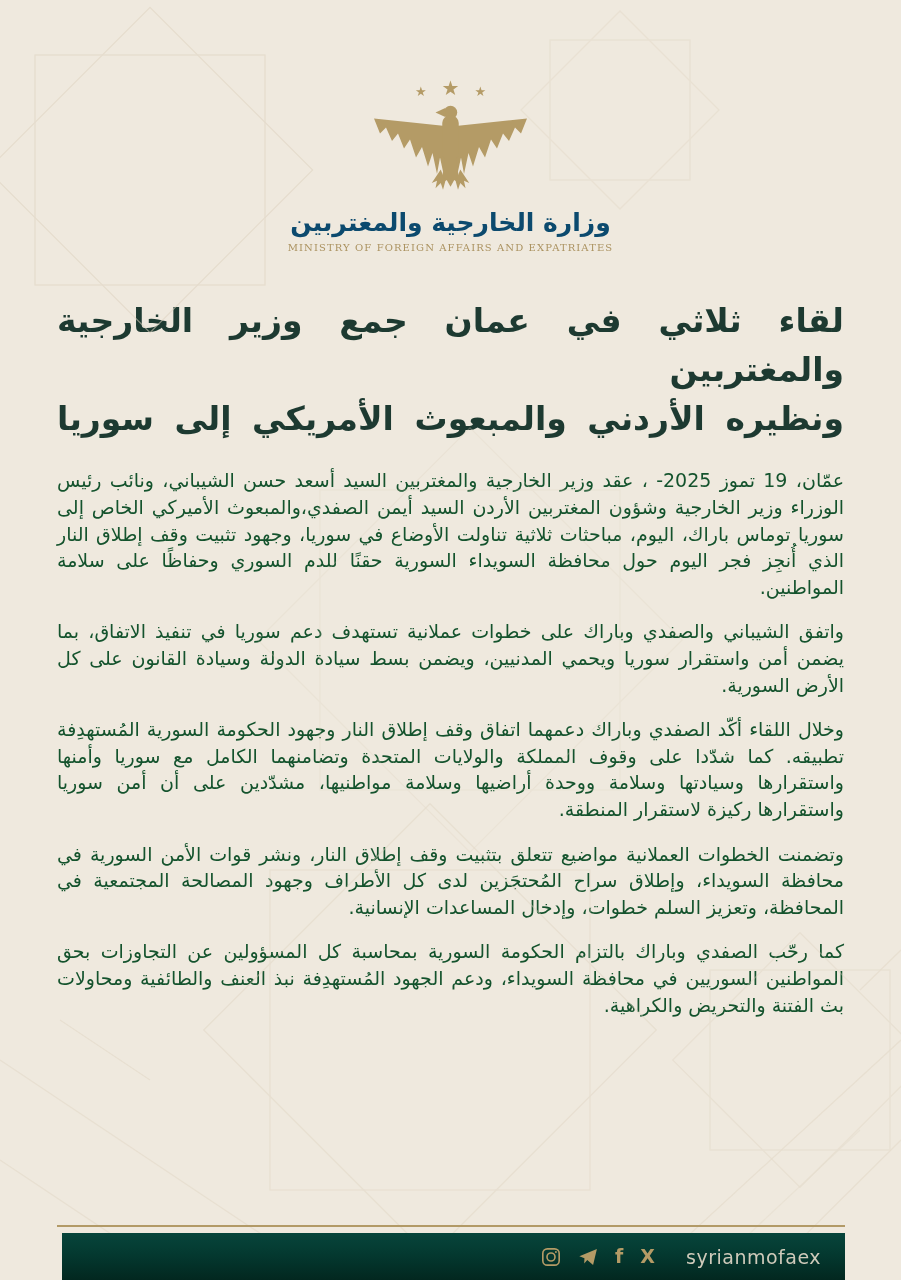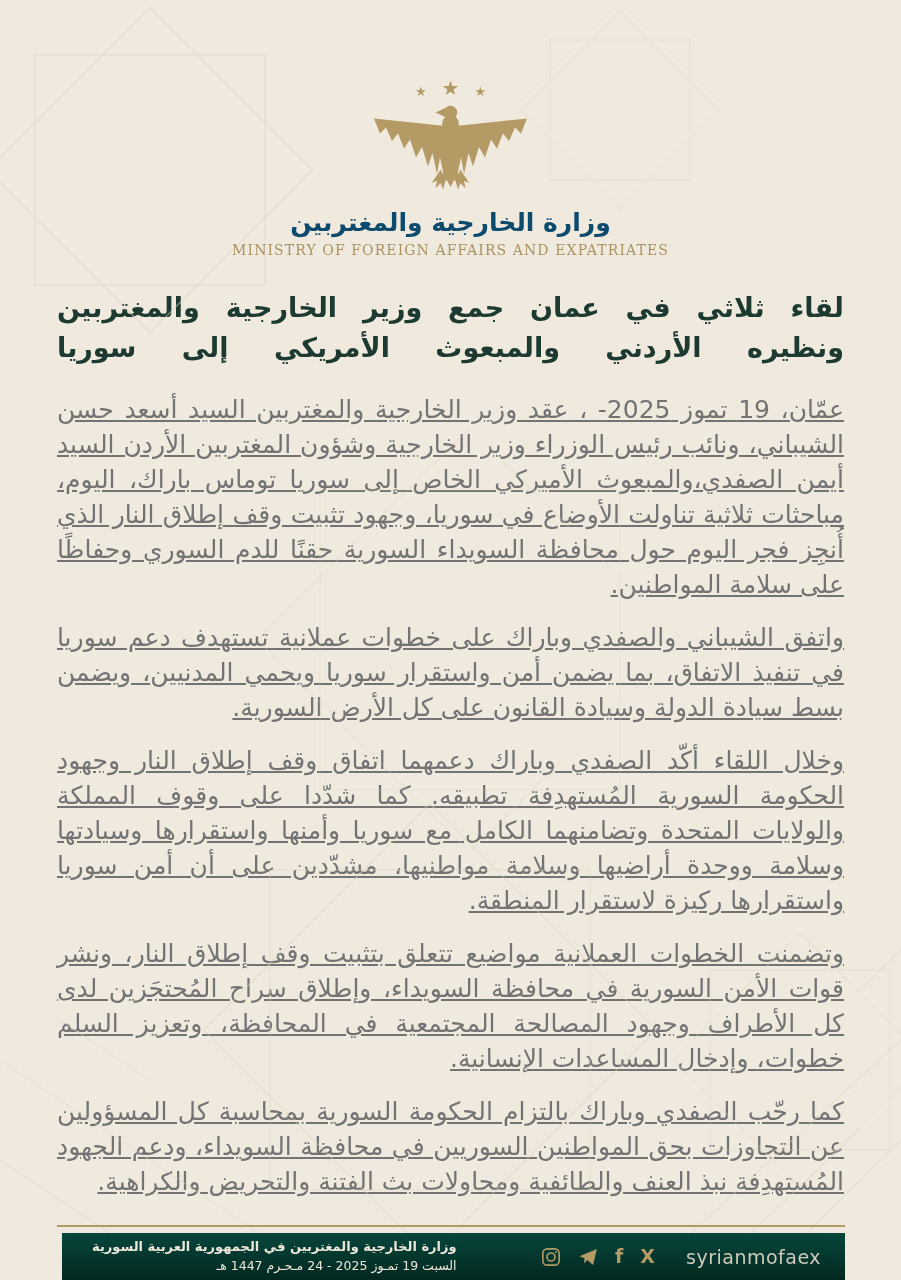--- a/index.html
+++ b/index.html
@@ -16,34 +16,34 @@
   .emblem { position:relative; padding-top:72px; text-align:center; direction:ltr; }
   .stars { display:flex; justify-content:center; align-items:flex-end; gap:15px; height:26px; color:#b49b66; }
   .star-side { font-size:13px; line-height:1; }
   .star-mid  { font-size:20px; line-height:1; }
   .eagle-wrap { margin-top:2px; }
   .calligraphy {
     margin-top:4px; color:#0c4a6e; font-size:25px; font-weight:bold; letter-spacing:1px;
     direction:rtl;
   }
   .emblem-caption {
-    margin-top:5px; color:#ab9260; font-size:14px; letter-spacing:1.1px;
+    margin-top:5px; color:#ab9260; font-size:10px; letter-spacing:1.1px;
     font-family:"DejaVu Serif", serif;
   }
 
   
   .headline {
-    margin:30px 57px 0; color:#1d3a31; font-weight:bold;
-    font-size:27px; line-height:1.48;
+    margin:44px 57px 0; color:#1d3a31; font-weight:bold;
+    font-size:33px; line-height:1.48;
     text-align:justify;
   }
   .hl-line { display:block; text-align-last:justify; }
 
   
-  .body-text { margin:24px 57px 0; color:#737373; font-size:25px; line-height:1.40;text-decoration:underline; }
+  .body-text { margin:24px 57px 0; color:#14532d; font-size:19px; line-height:1.40; }
   .body-text p { text-align:justify; margin-bottom:18px; }
 
   
   .footer-line { position:absolute; left:57px; top:1225px; width:788px; height:2px; background:#b29a67; }
   .footer-bar {
     position:absolute; left:62px; bottom:0; width:783px; height:47px;
     background:linear-gradient(180deg,#07453b 0%, #043930 45%, #02271f 100%);
     display:flex; align-items:center; justify-content:space-between;
     padding:0 24px 0 30px;
   }
@@ -143,19 +143,15 @@
       </span>
       <span class="social-icon">
         <svg width="21" height="20" viewBox="0 0 22 21" fill="#b49b66">
           <path d="M1.5,9.8 L20.8,1.6 L16.6,19.4 L10.2,13.8 L6.8,17.6 L7.1,12.0 Z"></path>
         </svg>
       </span>
       <span class="glyph-icon">f</span>
       <span class="glyph-icon">X</span>
       <span class="handle">syrianmofaex</span>
     </div>
-    <div class="footer-right">
-      <div class="footer-ministry">وزارة الخارجية والمغتربين في الجمهورية العربية السورية</div>
-      <div class="footer-date">السبت 19 تمـوز 2025 - 24 مـحـرم 1447 هـ</div>
-    </div>
   </div>
 
 </div>
 
 </body></html>

